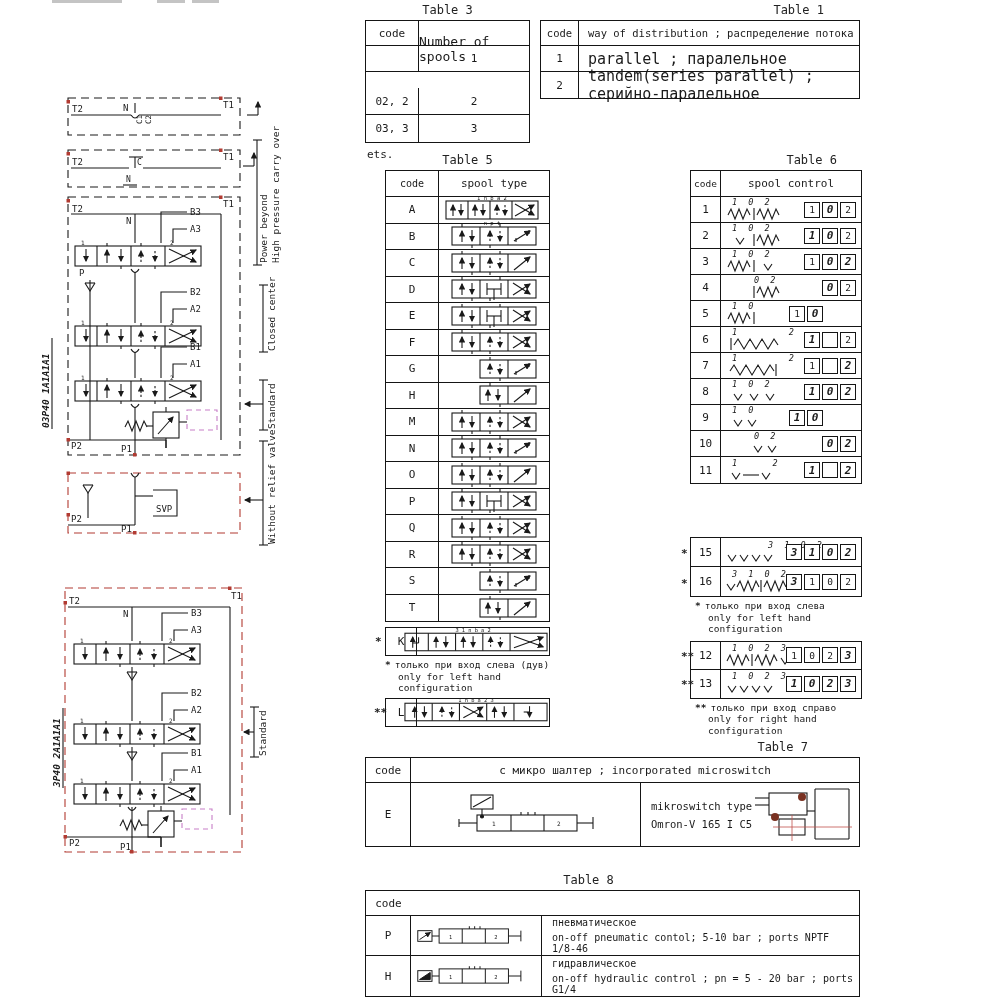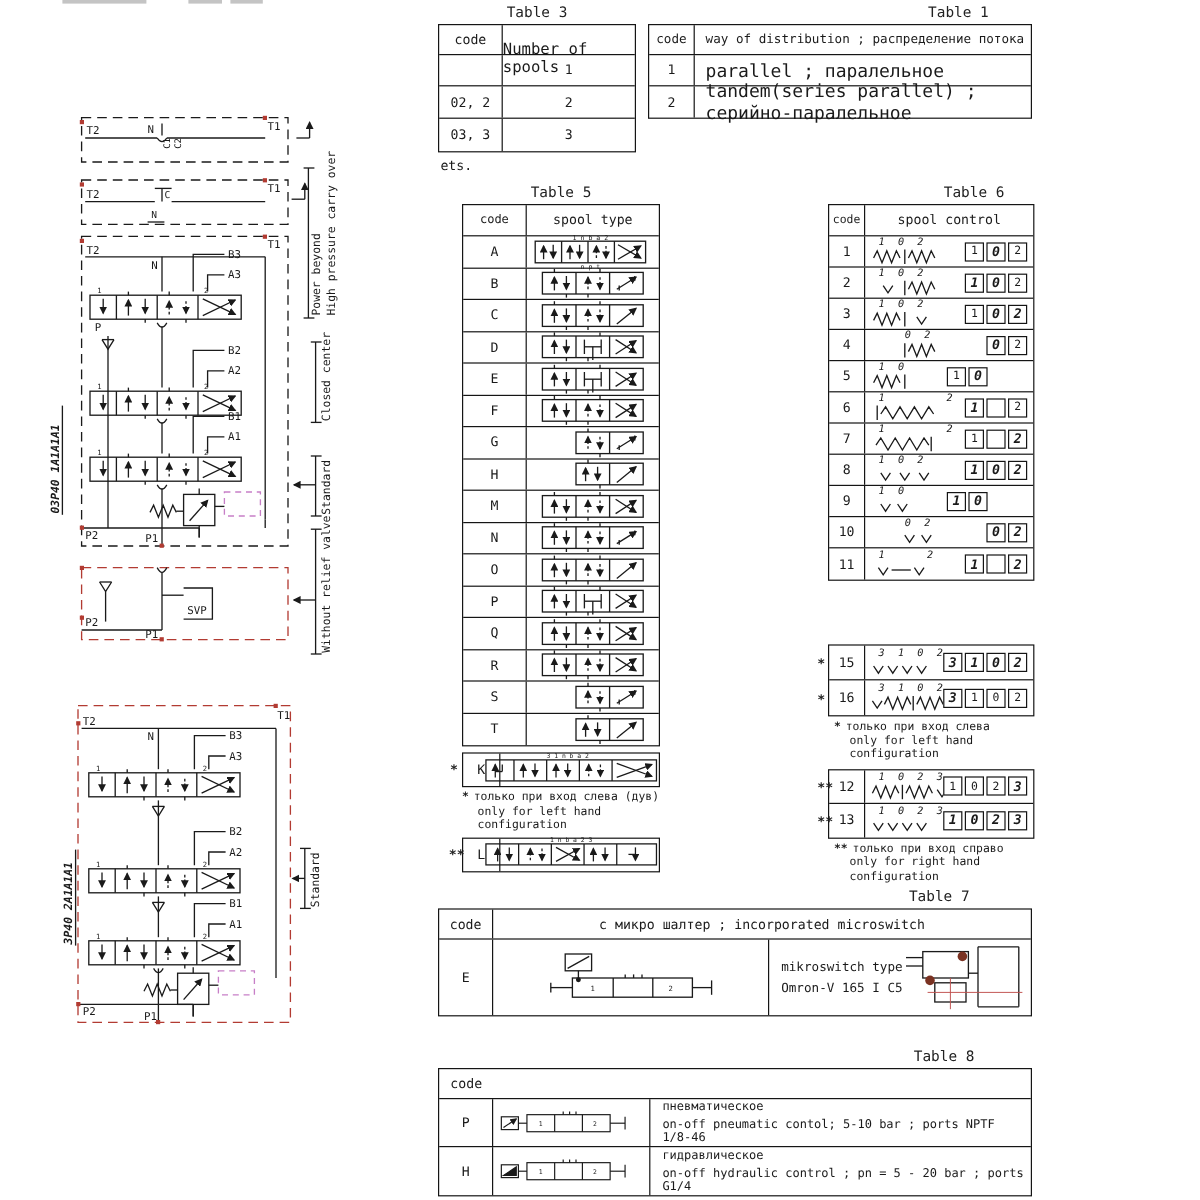--- a/index.html
+++ b/index.html
@@ -399,21 +399,21 @@
     <div class="ttl ctr">Table 3</div>
     <div class="gt">
       <div class="gr" style="height:25px;">
         <div class="gc" style="width:53px;">code</div>
         <div class="gc" style="flex:1;font-size:13px;margin-top:28px;">Number of spools</div>
       </div>
       <div class="gr" style="height:26px;">
         <div class="gc" style="width:53px;"></div>
         <div class="gc" style="flex:1;">1</div>
       </div>
-      <div class="gr" style="height:27px;">
+      <div class="gr" style="height:27px;margin-top:16px;">
         <div class="gc" style="width:53px;">02, 2</div>
         <div class="gc" style="flex:1;">2</div>
       </div>
       <div class="gr" style="height:27px;">
         <div class="gc" style="width:53px;">03, 3</div>
         <div class="gc" style="flex:1;">3</div>
       </div>
     </div>
     <div class="fnote">ets.</div>
   </div>
@@ -841,21 +841,21 @@
               <span class="pbox b">2</span>
             </div>
         </div>
       </div>
     </div>
 
     <div class="mkwrap" style="margin-top:53px;">
       <span class="mk" style="left:0;top:10px;">*</span>
       <span class="mk" style="left:0;top:40px;">*</span>
       <div class="gt" style="margin-left:9px;width:172px;">
-        <div class="gr" style="height:29px;">
+        <div class="gr" style="height:29px;text-align:center;">
           <div class="gc" style="width:30px;">15</div>
           <div class="t6ctl">
             <div class="t6labels">3 1 0 2</div>
             <svg class="t6sym" viewBox="0 0 70 14">
                 <g stroke="#1a1a1a" stroke-width="1.1" fill="none">
                   <use href="#dt" x="2" y="2"></use>
                   <use href="#dt" x="14" y="2"></use>
                   <use href="#dt" x="26" y="2"></use>
                   <use href="#dt" x="38" y="2"></use>
                 </g>
@@ -1003,21 +1003,21 @@
               <line x1="20" y1="42" x2="99" y2="42"></line>
                 <line x1="39" y1="30" x2="39" y2="56"></line>
             </g>
           </svg>
         </div>
       </div>
     </div>
   </div>
 
   <div class="abs" style="left:365px;top:873px;width:495px;">
-    <div class="ttl rgt" style="padding-right:48px;">Table 8</div>
+    <div class="ttl rgt" style="padding-right:48px;text-align:center;">Table 8</div>
     <div class="gt">
       <div class="gr" style="height:25px;">
         <div class="gc" style="width:45px;">code</div>
       </div>
       <div class="gr" style="height:40px;">
         <div class="gc" style="width:45px;">P</div>
         <div class="gc" style="width:131px;">
           <svg width="120" height="32" viewBox="0 0 135 36">
             <g fill="none" stroke="#1a1a1a" stroke-width="1.1">
               <rect x="2" y="12" width="16" height="12"></rect>

